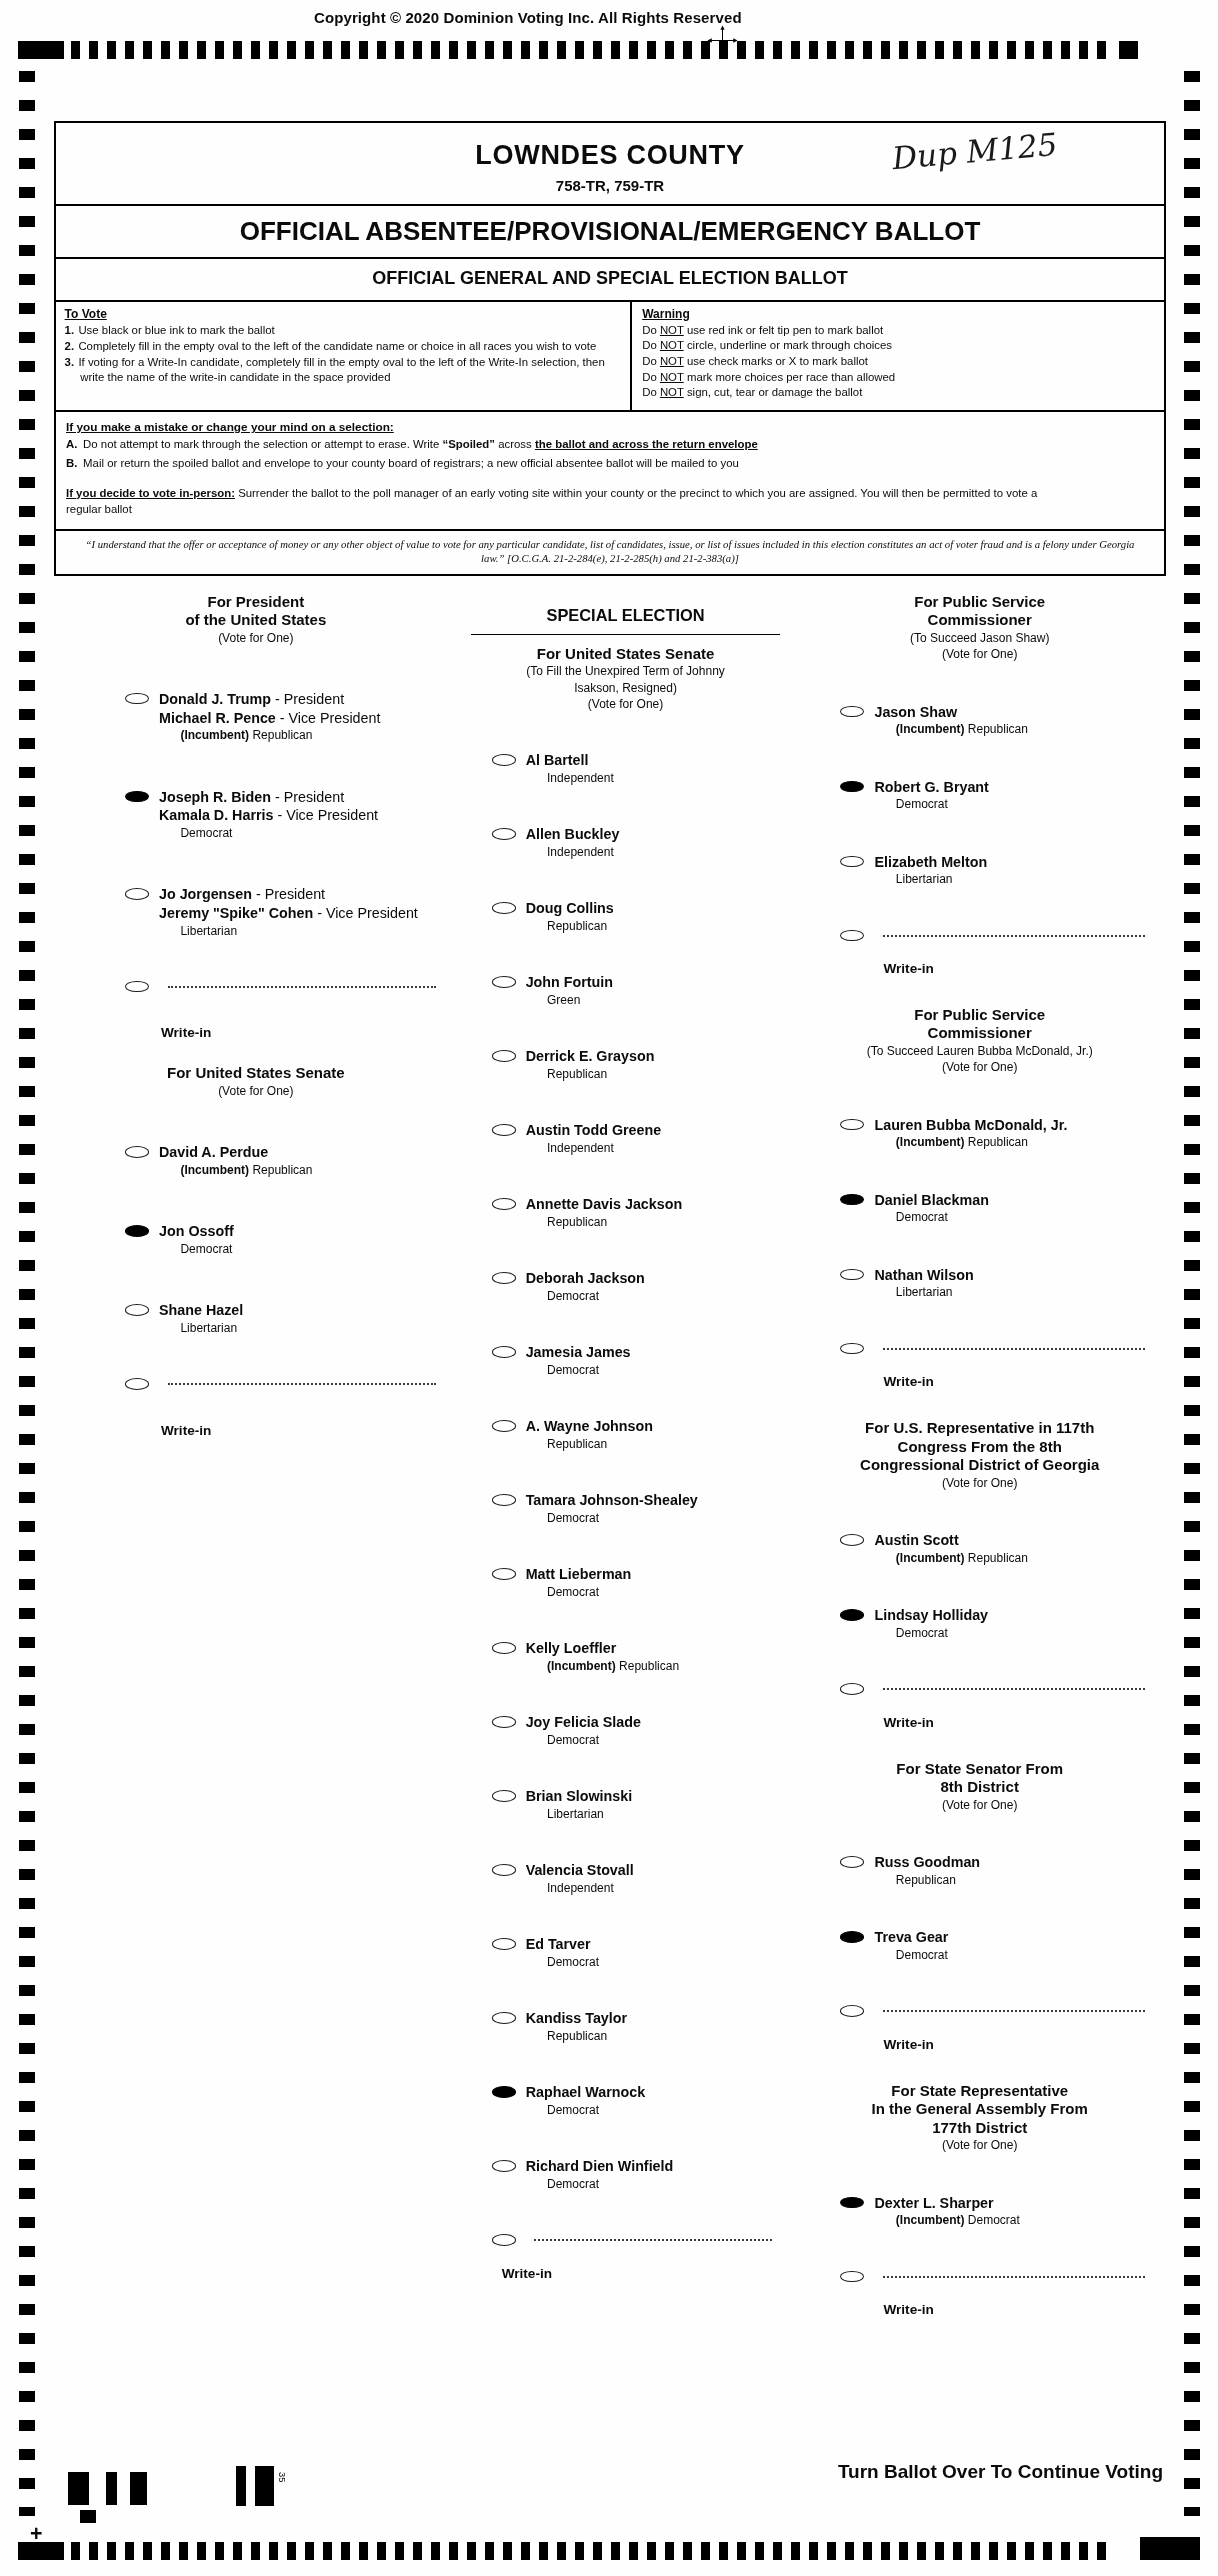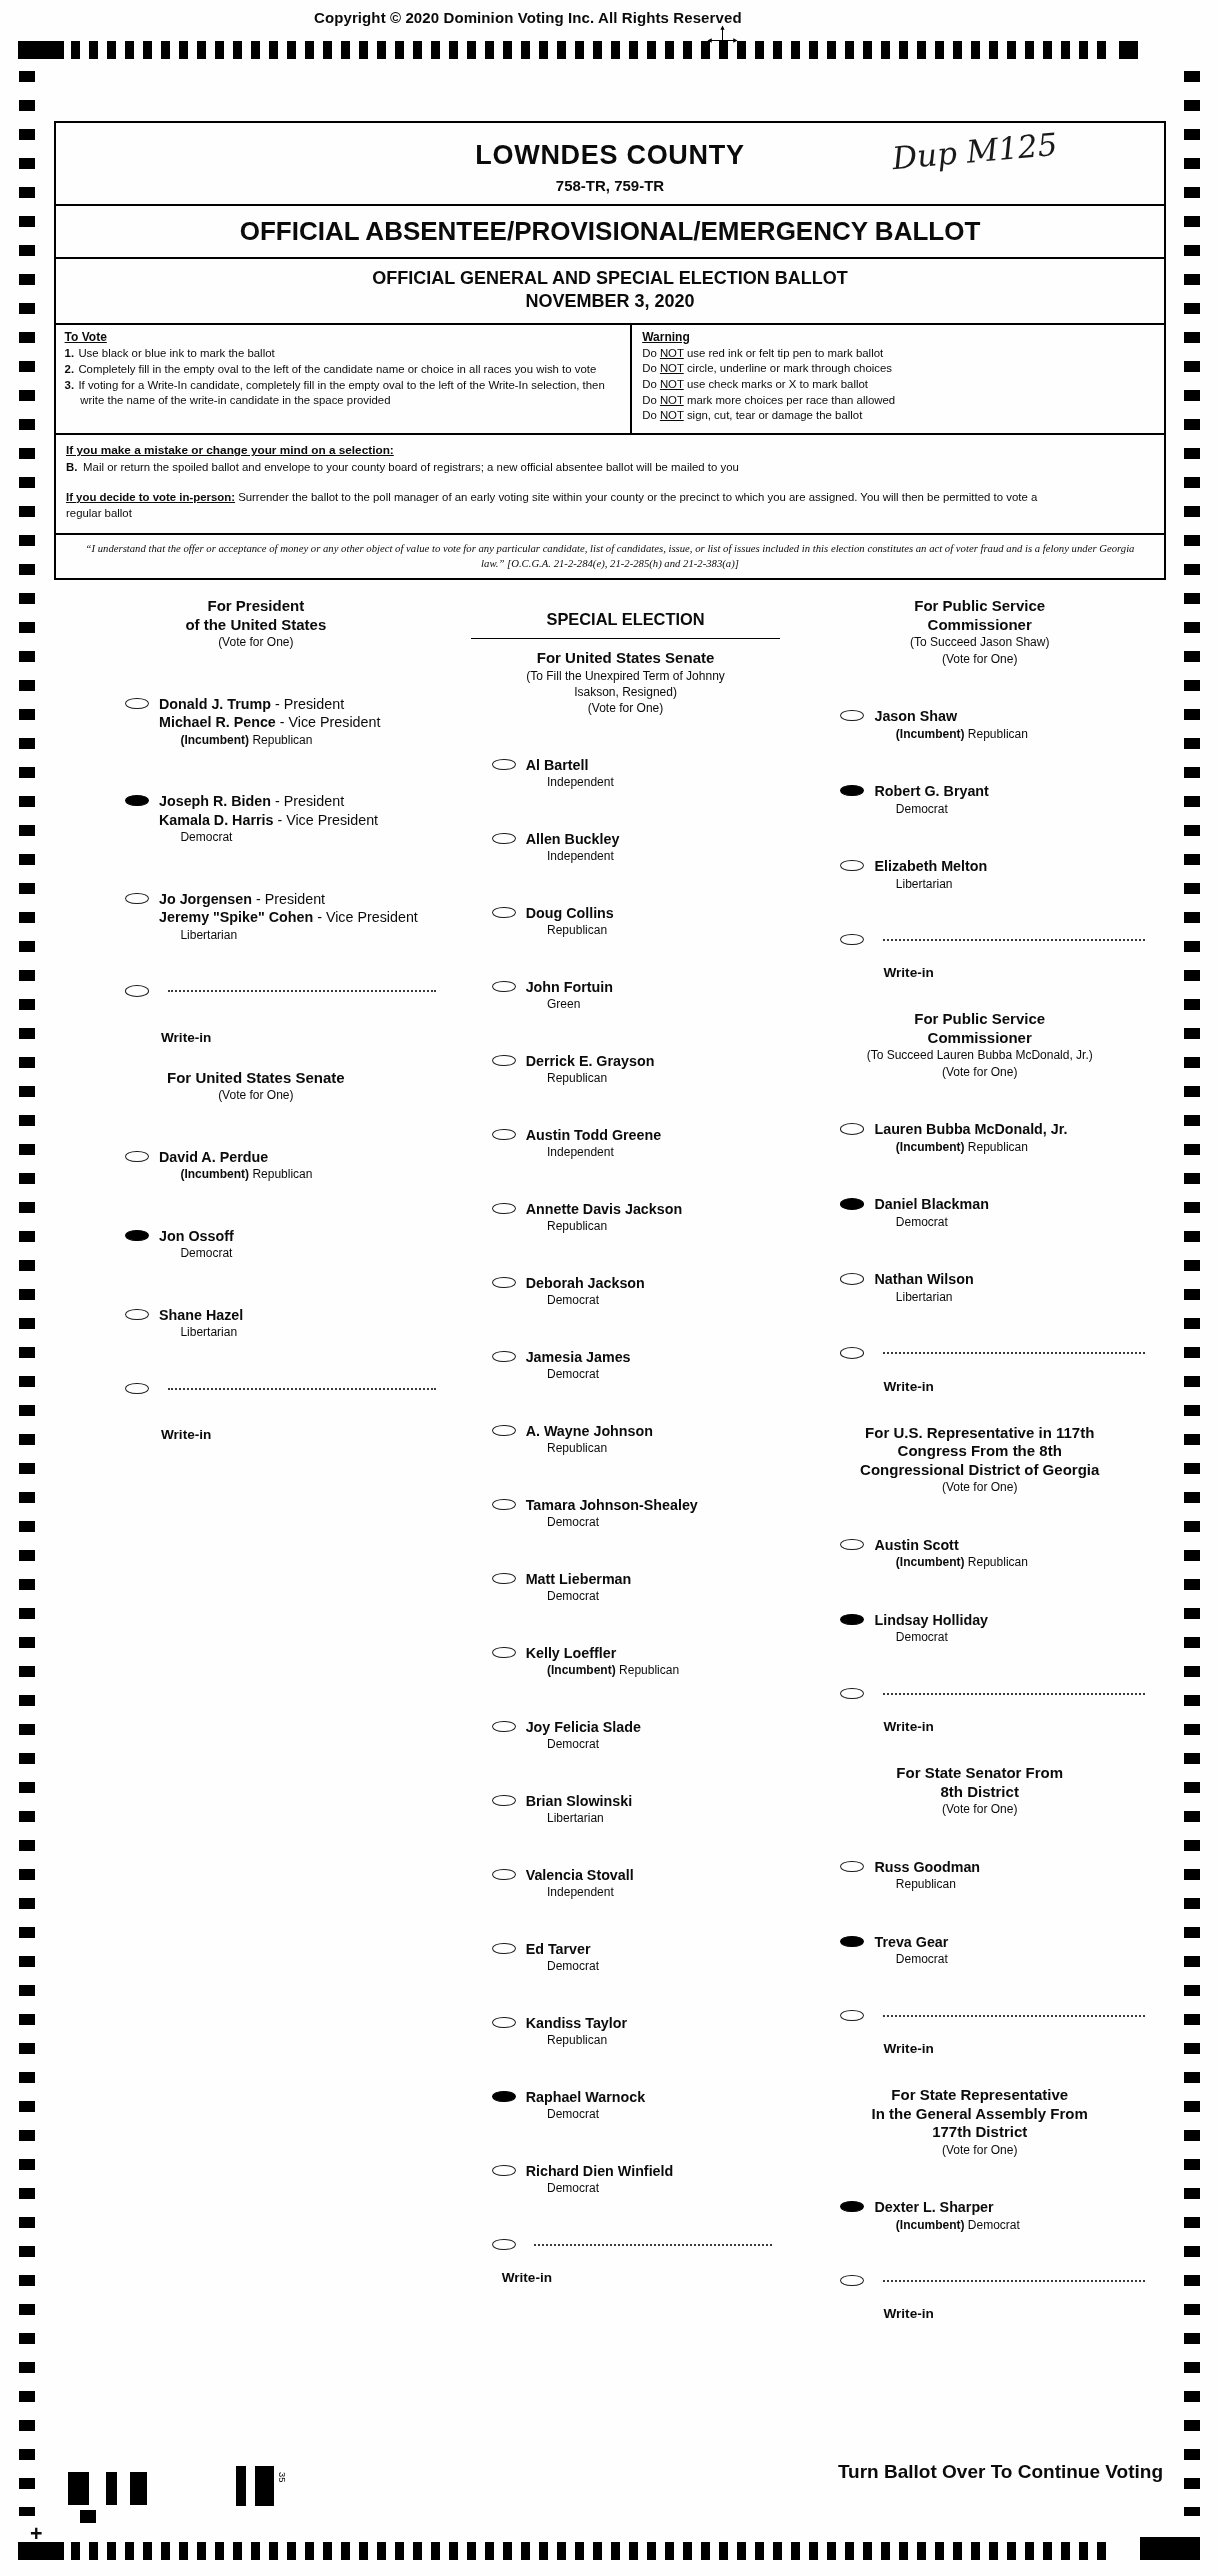--- a/index.html
+++ b/index.html
@@ -156,21 +156,20 @@
       <div class="hdr1">
         <div class="county">LOWNDES COUNTY</div>
         <div class="nums">758-TR, 759-TR</div>
         <div class="handwritten">Dup M125</div>
       </div>
 
       <div class="hdr2">OFFICIAL ABSENTEE/PROVISIONAL/EMERGENCY BALLOT</div>
 
       <div class="hdr3">
         <div>OFFICIAL GENERAL AND SPECIAL ELECTION BALLOT</div>
-        <div>NOVEMBER 3, 2020</div>
       </div>
 
 
       <div class="instr-table">
         <div class="cell-tovote">
           <div class="cell-title">To Vote</div>
           <div id="tovote-items">
               <div class="instr-item"><span class="inum">1.</span><span>Use black or blue ink to mark the ballot</span></div>
               <div class="instr-item"><span class="inum">2.</span><span>Completely fill in the empty oval to the left of the candidate name or choice in all races you wish to vote</span></div>
               <div class="instr-item"><span class="inum">3.</span><span>If voting for a Write-In candidate, completely fill in the empty oval to the left of the Write-In selection, then write the name of the write-in candidate in the space provided</span></div>
@@ -183,20 +182,21 @@
               <div class="warn-item"><span>Do </span><span class="u">NOT</span><span> circle, underline or mark through choices</span></div>
               <div class="warn-item"><span>Do </span><span class="u">NOT</span><span> use check marks or X to mark ballot</span></div>
               <div class="warn-item"><span>Do </span><span class="u">NOT</span><span> mark more choices per race than allowed</span></div>
               <div class="warn-item"><span>Do </span><span class="u">NOT</span><span> sign, cut, tear or damage the ballot</span></div>
             </div>
         </div>
       </div>
 
       <div class="mistake">
         <div class="mistake-title">If you make a mistake or change your mind on a selection:</div>
+        <div class="mistake-item" id="mistake-a"><span class="mlabel">A.</span><span>Do not attempt to mark through the selection or attempt to erase.  Write </span><span class="b ">“Spoiled”</span><span> across </span><span class="b u">the ballot and across the return envelope</span></div>
         <div class="mistake-item" id="mistake-b"><span class="mlabel">B.</span><span>Mail or return the spoiled ballot and envelope to your county board of registrars; a new official absentee ballot will be mailed to you</span></div>
         <div class="inperson" id="inperson"><span class="b u">If you decide to vote in-person:</span><span> Surrender the ballot to the poll manager of an early voting site within your county or the precinct to which you are assigned.  You will then be permitted to vote a regular ballot</span></div>
       </div>
 
       <div class="fraud">“I understand that the offer or acceptance of money or any other object of value to vote for any particular candidate, list of candidates, issue, or list of issues included in this election constitutes an act of voter fraud and is a felony under Georgia law.” [O.C.G.A. 21-2-284(e), 21-2-285(h) and 21-2-383(a)]</div>
     </div>
 
     <div id="races">
         <div class="col col-1">
           <div class="race">

